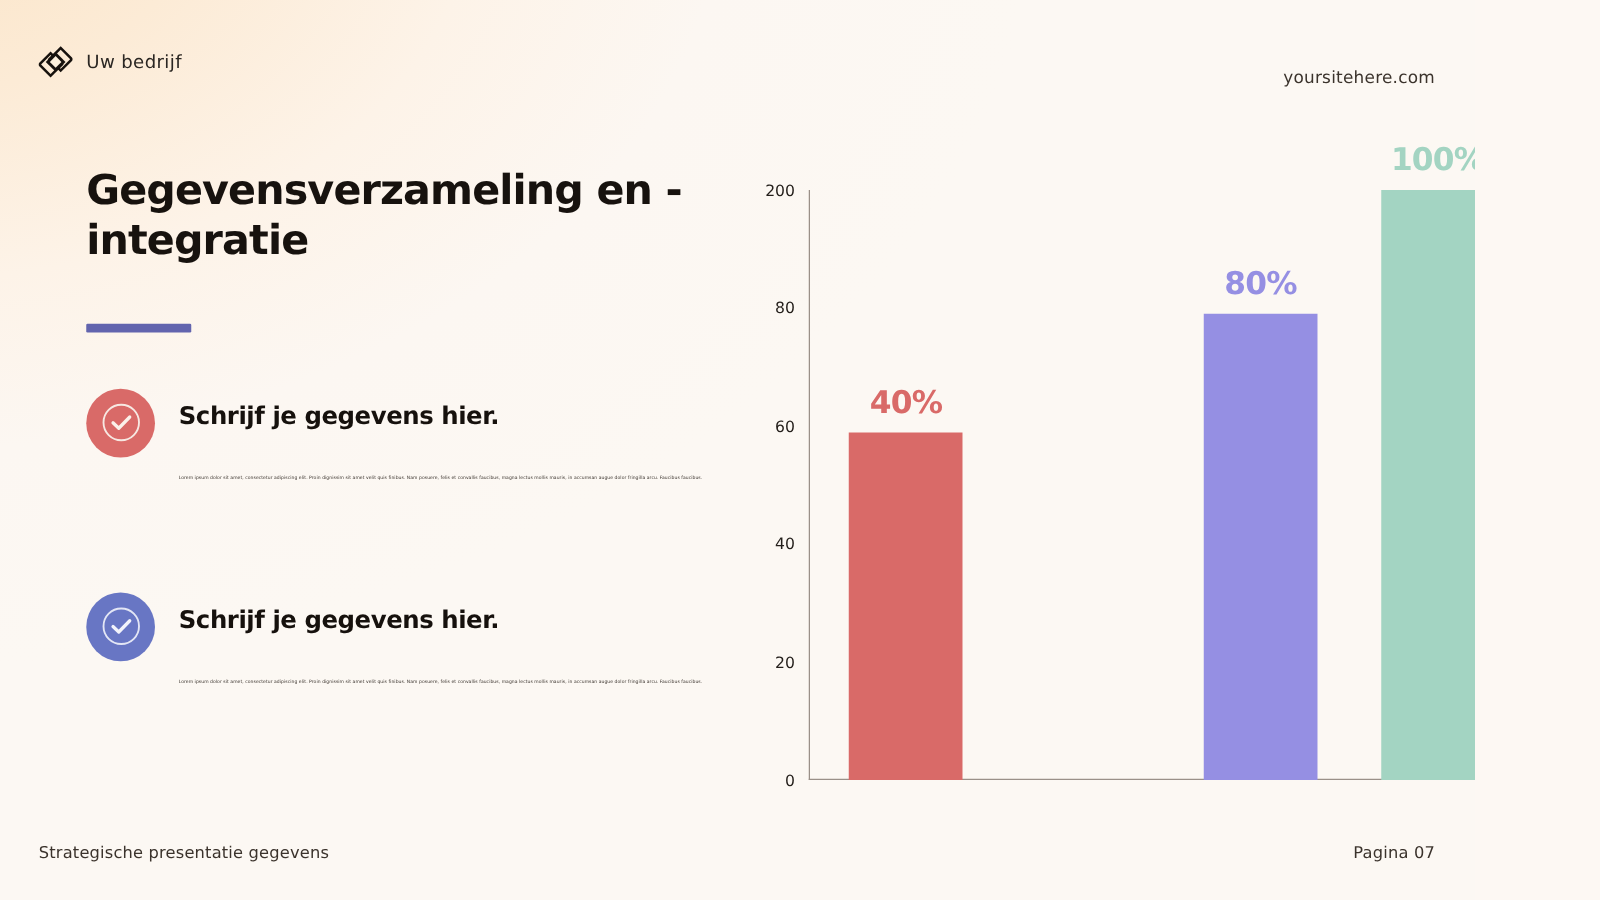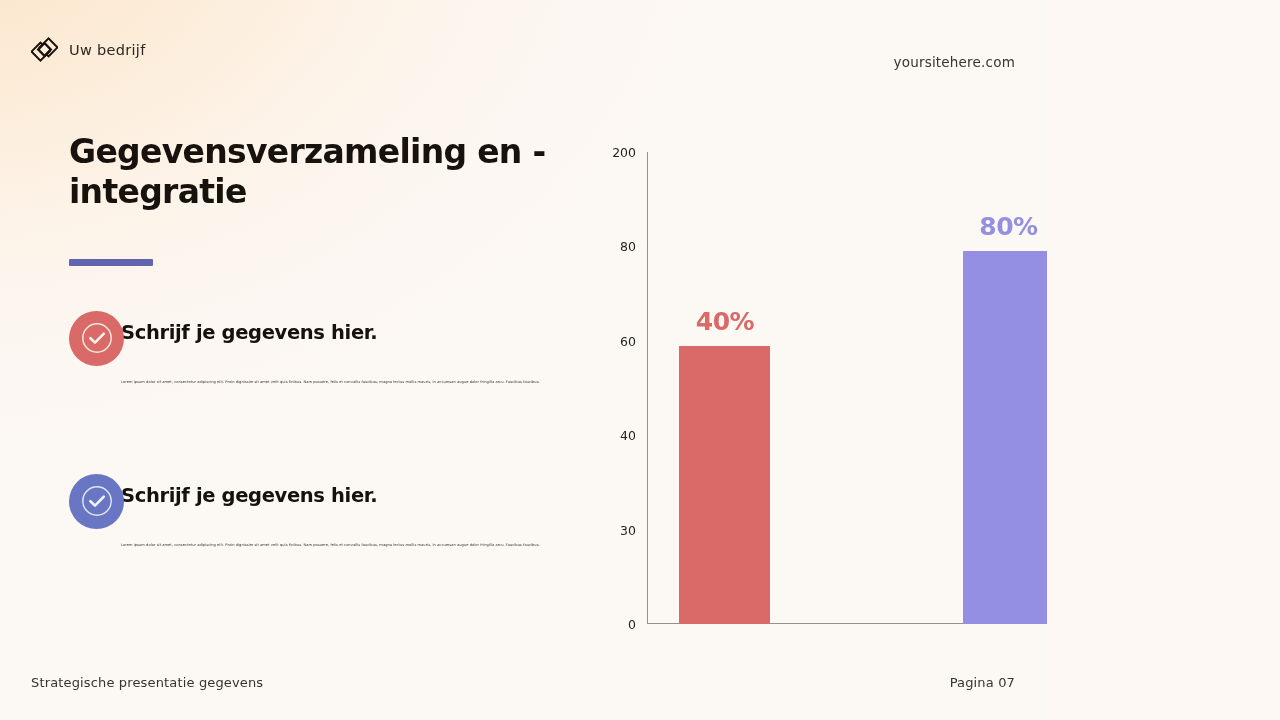--- a/index.html
+++ b/index.html
@@ -10,21 +10,21 @@
     overflow: hidden;
   }
 
   body {
     font-family: "Liberation Sans", sans-serif;
     background: #fdf8f3;
   }
 
   .slide {
     position: relative;
-    width: 1047px;
+    width: 1180px;
     height: 720px;
     background:
       radial-gradient(ellipse 900px 620px at -6% -12%, #fbe4c6 0%, #fcebd6 26%, #fdf3e8 50%, #fcf7f2 72%, #fcf8f3 100%),
       linear-gradient(135deg, #fae6cd 0%, #fdf2e4 34%, #fdf8f3 62%, #fcf8f3 100%);
     overflow: hidden;
   }
 
   
   .header {
     position: absolute;
@@ -104,21 +104,21 @@
     height: 55px;
     border-radius: 50%;
     display: flex;
     align-items: center;
     justify-content: center;
   }
 
   .point-icon svg { display: block; }
 
   .point-body {
-    margin-left: 52px;
+    margin-left: 74px;
     padding-top: 10px;
   }
 
   .point-heading {
     font-size: 19.5px;
     font-weight: 800;
     color: #16110d;
     letter-spacing: -0.35px;
     font-family: "DejaVu Sans", sans-serif;
   }
@@ -287,21 +287,21 @@
 
     </div>
   </div>
 
   <div class="chart">
     <div class="axis-y"></div>
     <div class="axis-x"></div>
     <div class="chart-plot">
       <div id="ytick-layer">
           <div class="ytick" style="top: 472px;">0</div>
-          <div class="ytick" style="top: 377.6px;">30</div>
+          <div class="ytick" style="top: 377.6px;">20</div>
           <div class="ytick" style="top: 283.2px;">40</div>
           <div class="ytick" style="top: 188.8px; text-align: right;">60</div>
           <div class="ytick" style="top: 94.4px;">80</div>
           <div class="ytick" style="top: 0px;">200</div>
         </div>
     </div>
     <div class="bars" id="bars-layer">
         <div class="bar-slot" style="left: 32.375px; width: 91px;">
           <div class="bar" style="height: 278.48px; background: rgb(217, 106, 104);"></div>
           <div class="bar-label" style="bottom: 288.48px; color: rgb(217, 106, 104);">40%</div>

